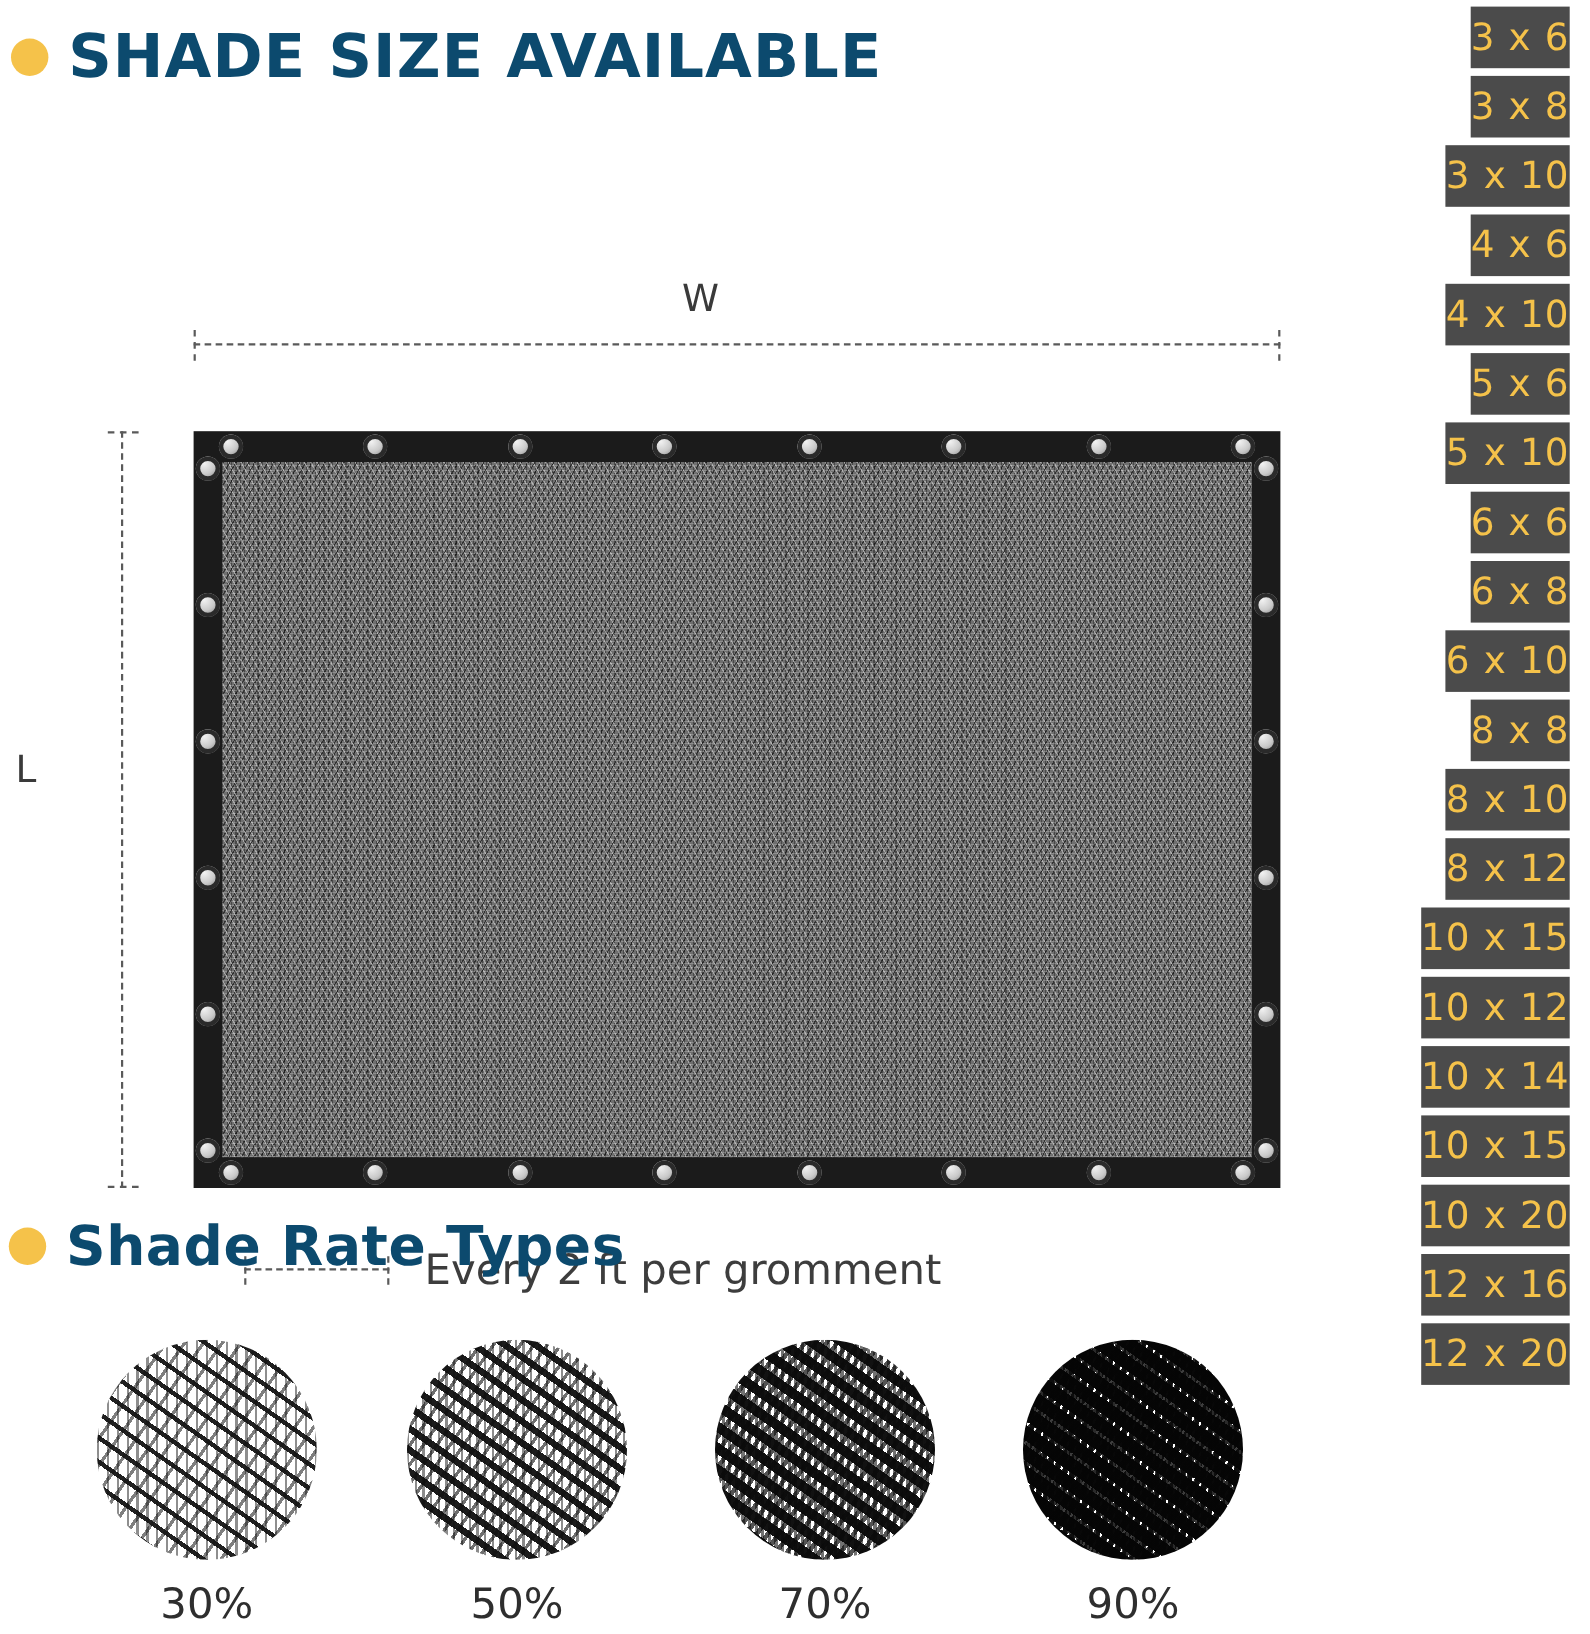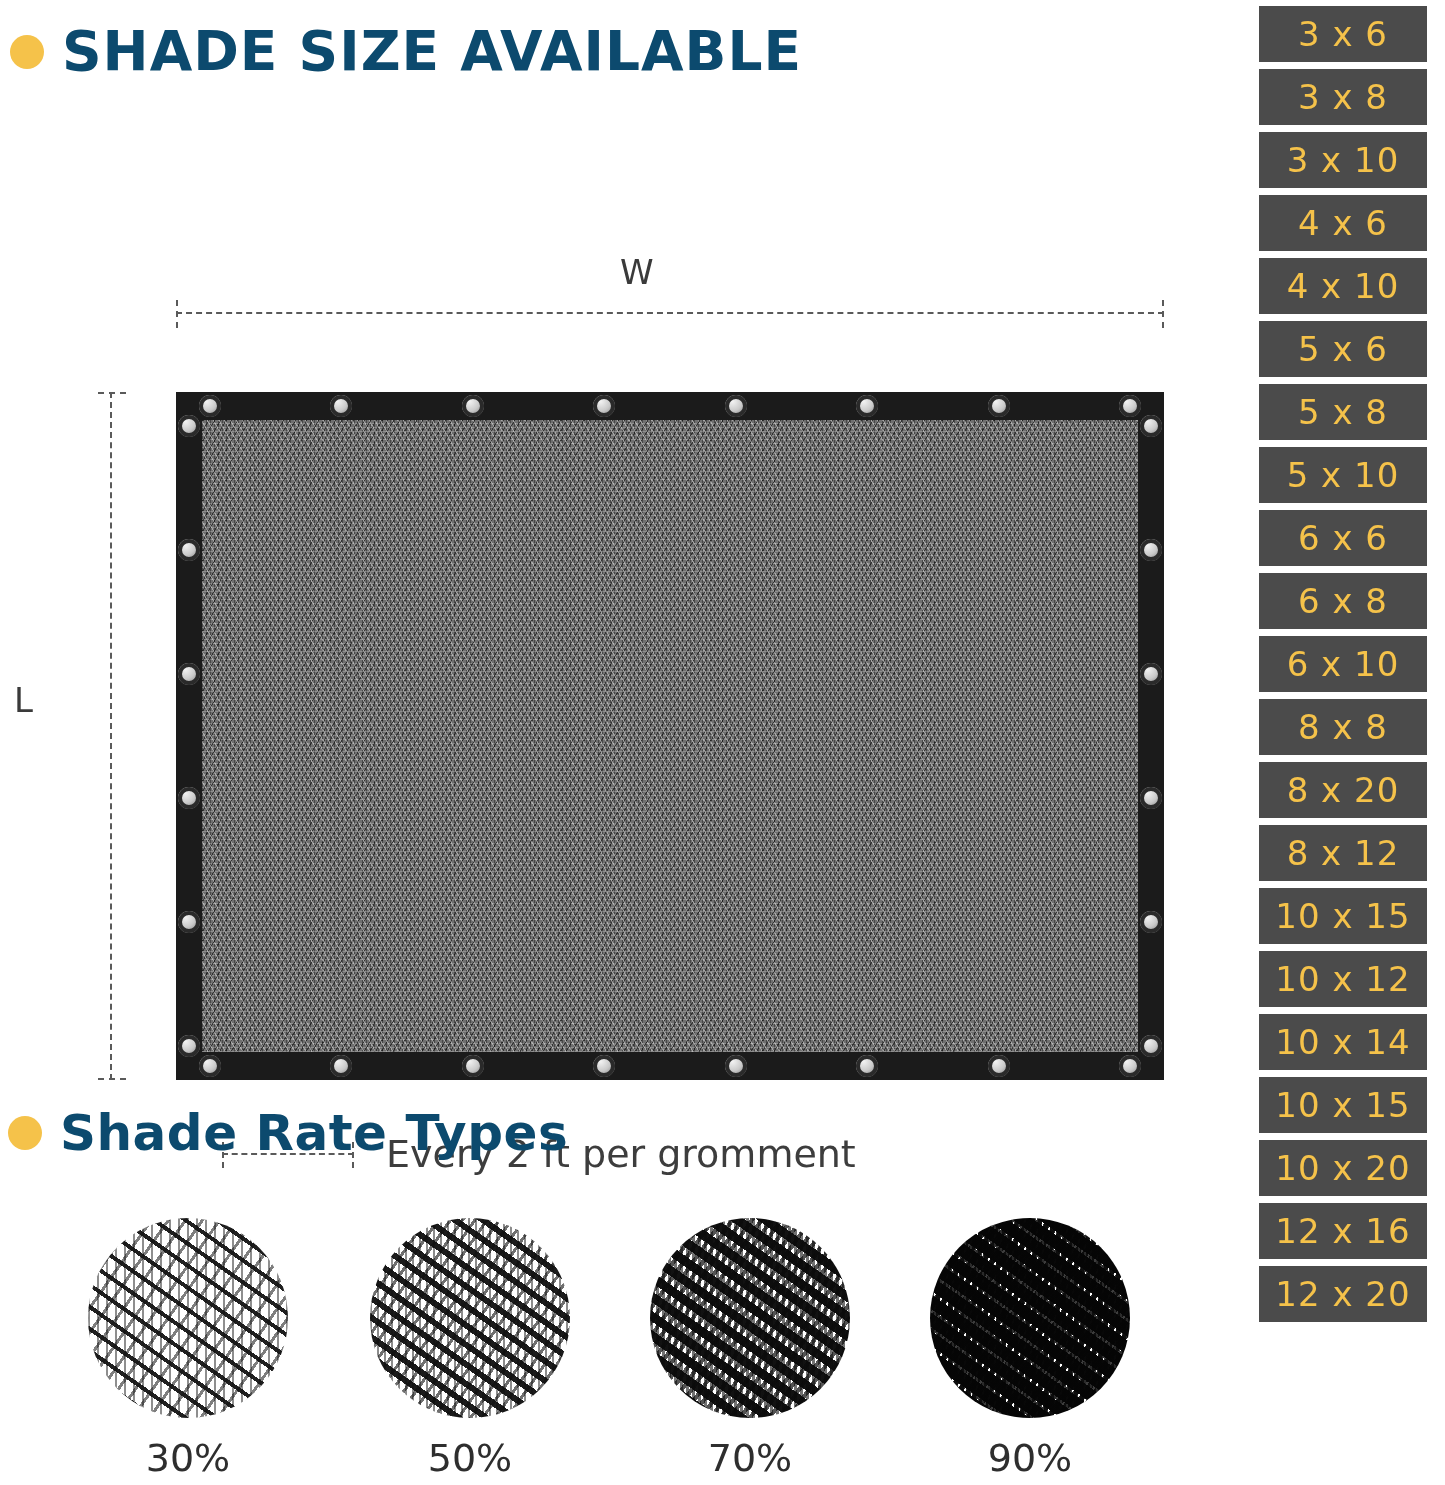--- a/index.html
+++ b/index.html
@@ -224,20 +224,21 @@
 
   
   #size-list {
     position: absolute;
     right: 18px;
     top: 6px;
     width: 168px;
     display: flex;
     flex-direction: column;
     gap: 7px;
+    align-items: flex-end;
   }
   .size-chip {
     height: 56px;
     background: #4b4b4b;
     color: #f5c24a;
     font-size: 34px;
     display: flex;
     align-items: center;
     justify-content: center;
     letter-spacing: 1px;
@@ -332,27 +333,26 @@
     </div>
   </div>
 
 <div id="size-list">
     <div class="size-chip">3 x 6</div>
     <div class="size-chip">3 x 8</div>
     <div class="size-chip">3 x 10</div>
     <div class="size-chip">4 x 6</div>
     <div class="size-chip">4 x 10</div>
     <div class="size-chip">5 x 6</div>
-    <div class="size-chip">5 x 8</div>
     <div class="size-chip">5 x 10</div>
     <div class="size-chip">6 x 6</div>
     <div class="size-chip">6 x 8</div>
     <div class="size-chip">6 x 10</div>
     <div class="size-chip">8 x 8</div>
-    <div class="size-chip">8 x 20</div>
+    <div class="size-chip">8 x 10</div>
     <div class="size-chip">8 x 12</div>
     <div class="size-chip">10 x 15</div>
     <div class="size-chip">10 x 12</div>
     <div class="size-chip">10 x 14</div>
     <div class="size-chip">10 x 15</div>
     <div class="size-chip">10 x 20</div>
     <div class="size-chip">12 x 16</div>
     <div class="size-chip">12 x 20</div>
   </div>
 

